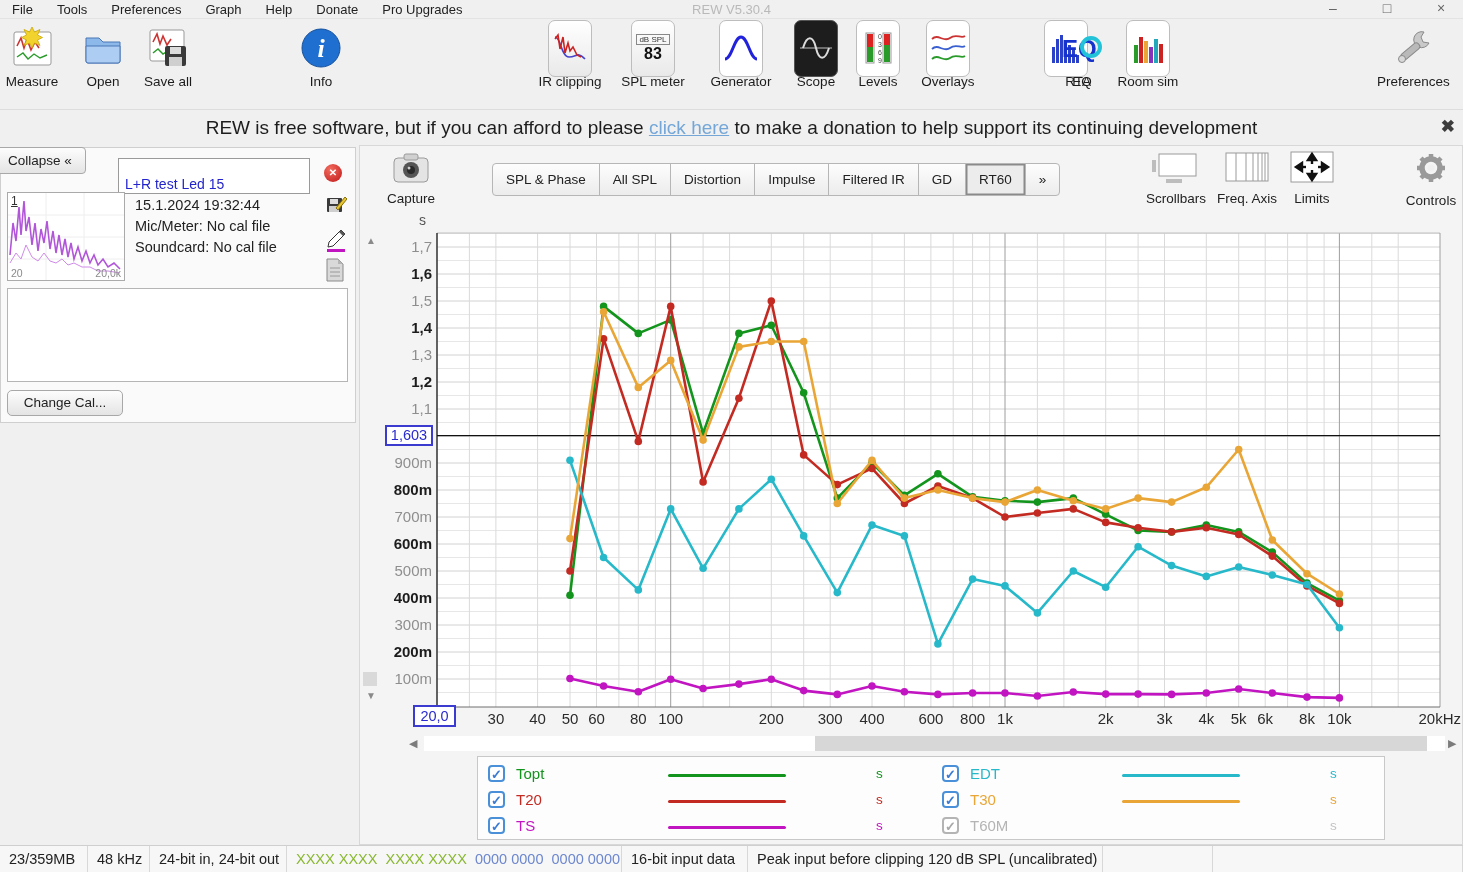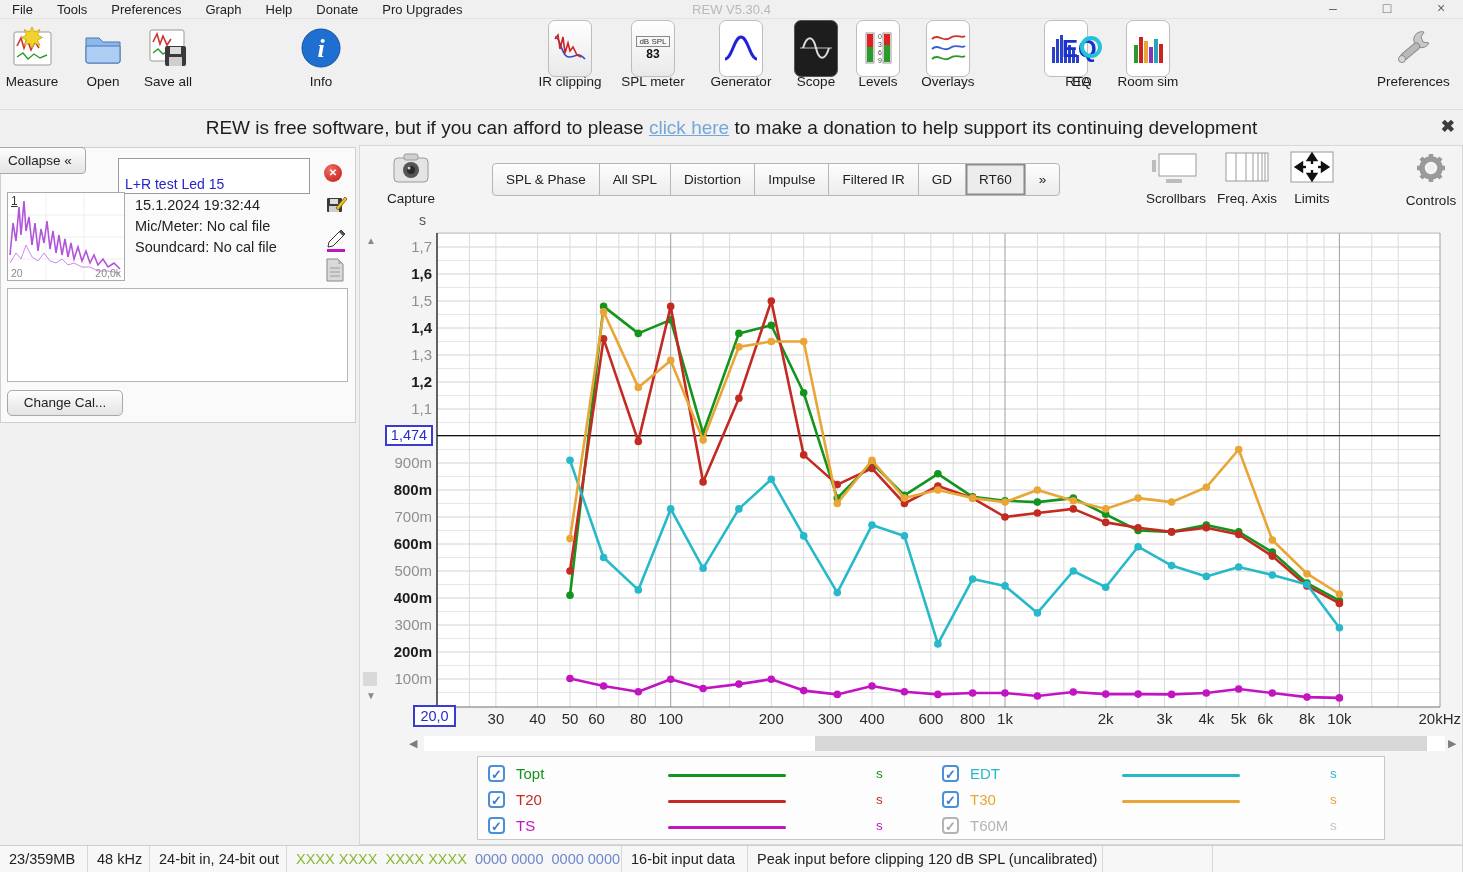--- a/index.html
+++ b/index.html
@@ -186,21 +186,21 @@
           </svg>
         </div>
     </div>
     <div class="lbl">IR clipping</div>
   </div>
 
   <div class="tbtn" style="left:616px;width:74px;">
     <div class="ic">
       <div class="icbox" style="flex-direction:column;">
         <span style="font-size:8px;border:1px solid #888;padding:0 2px;color:#333;">dB SPL</span>
-        <span style="font-size:12px;font-weight:bold;color:#111;">83</span>
+        <span style="font-size:16px;font-weight:bold;color:#111;">83</span>
       </div>
     </div>
     <div class="lbl">SPL meter</div>
   </div>
 
   <div class="tbtn" style="left:705px;width:72px;">
     <div class="ic">
       <div class="icbox" style="background:#fff;">
           <svg width="38" height="34">
         <path d="M3,28 C10,28 12,6 19,6 C26,6 28,28 35,28" fill="none" stroke="#2222dd" stroke-width="3"></path>
@@ -695,21 +695,21 @@
       <text x="1105.7" y="724" text-anchor="middle" font-size="15" fill="#2b2b2b">2k</text>
       <text x="1164.5" y="724" text-anchor="middle" font-size="15" fill="#2b2b2b">3k</text>
       <text x="1206.3" y="724" text-anchor="middle" font-size="15" fill="#2b2b2b">4k</text>
       <text x="1238.7" y="724" text-anchor="middle" font-size="15" fill="#2b2b2b">5k</text>
       <text x="1265.2" y="724" text-anchor="middle" font-size="15" fill="#2b2b2b">6k</text>
       <text x="1307.0" y="724" text-anchor="middle" font-size="15" fill="#2b2b2b">8k</text>
       <text x="1339.4" y="724" text-anchor="middle" font-size="15" fill="#2b2b2b">10k</text>
       <text x="1461" y="724" text-anchor="end" font-size="15" fill="#2b2b2b">20kHz</text>
     </svg></div>
 
-<div id="cursor-y-box">1,474</div>
+<div id="cursor-y-box">1,603</div>
 <div id="cursor-x-box">20,0</div>
 
 <span class="scroll-arrow" style="left:409px;">◀</span>
 <div id="hscroll-track"></div>
 <div id="hscroll-thumb"></div>
 <span class="scroll-arrow" style="left:1448px;">▶</span>
 
 <div id="legend">
     <div class="lrow" style="left: 0px; top: 5px;">
       <span class="cb">✓</span>

